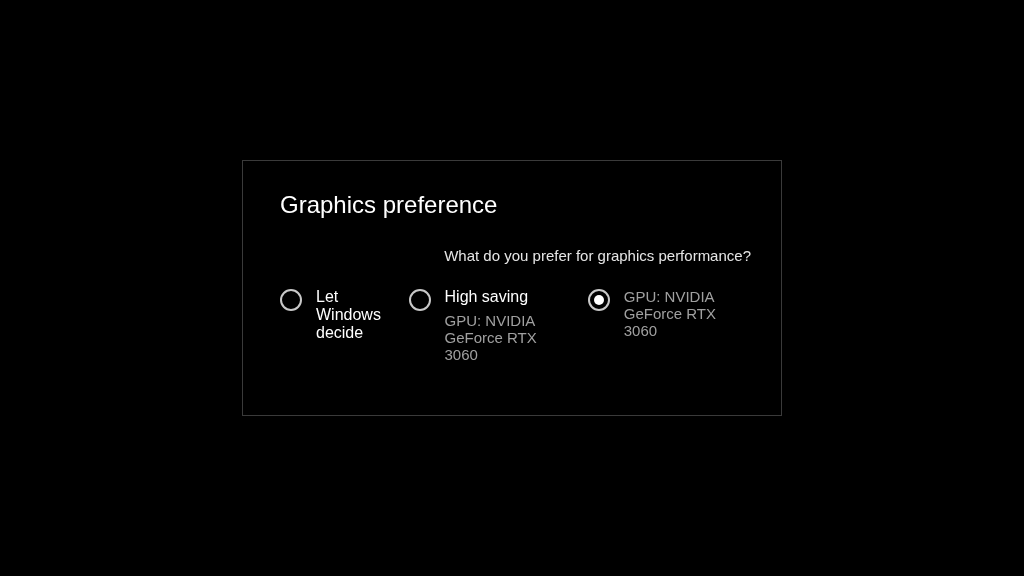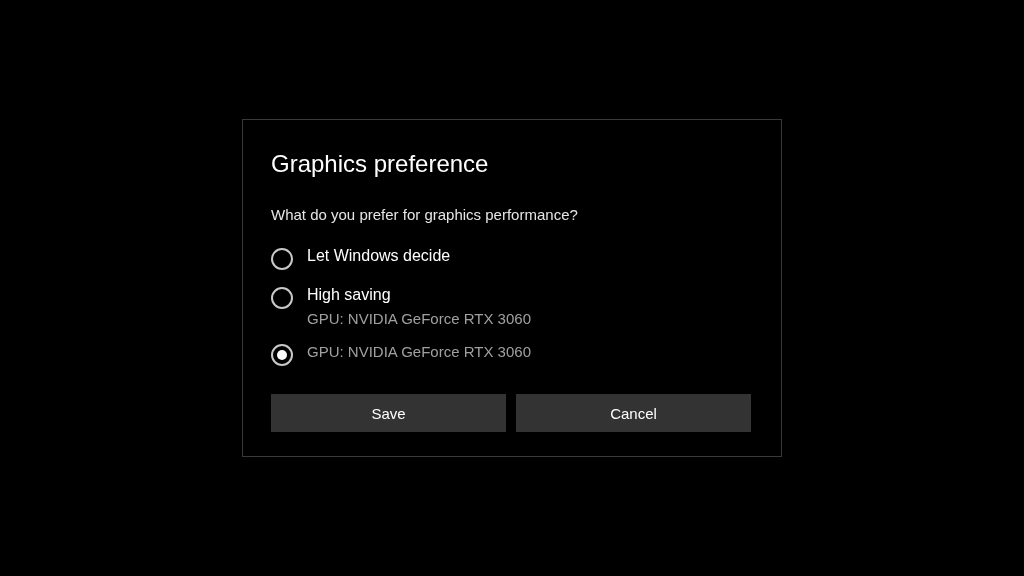--- a/index.html
+++ b/index.html
@@ -14,37 +14,38 @@
       font-family: "Segoe UI", -apple-system, sans-serif;
       display: flex;
       align-items: center;
       justify-content: center;
       overflow: hidden;
     }
     .dialog {
       width: 540px;
       border: 1px solid #3a3a3a;
       background: #000;
-      padding: 30px 30px 24px 28px;
+      padding: 30px 30px 24px 37px;
     }
     .dialog-title {
       color: #ffffff;
       font-size: 24px;
       font-weight: 400;
       margin-bottom: 28px;
     }
     .dialog-subtitle {
       color: #e6e6e6;
       font-size: 15px;
       font-weight: 400;
       margin-bottom: 24px;
+      text-align: right;
     }
     .options {
       display: flex;
-      flex-direction: column;
+      flex-direction: row;
       gap: 16px;
       margin-bottom: 28px;
     }
     .option {
       display: flex;
       align-items: flex-start;
       gap: 14px;
     }
     .radio {
       width: 22px;
@@ -123,17 +124,13 @@
 
     <div class="option">
       <div class="radio selected"></div>
       <div class="option-text">
         <span class="option-detail">GPU: NVIDIA GeForce RTX 3060</span>
       </div>
     </div>
 
   </div>
 
-  <div class="buttons">
-    <button class="btn">Save</button>
-    <button class="btn">Cancel</button>
-  </div>
 </div>
 
 </body></html>

